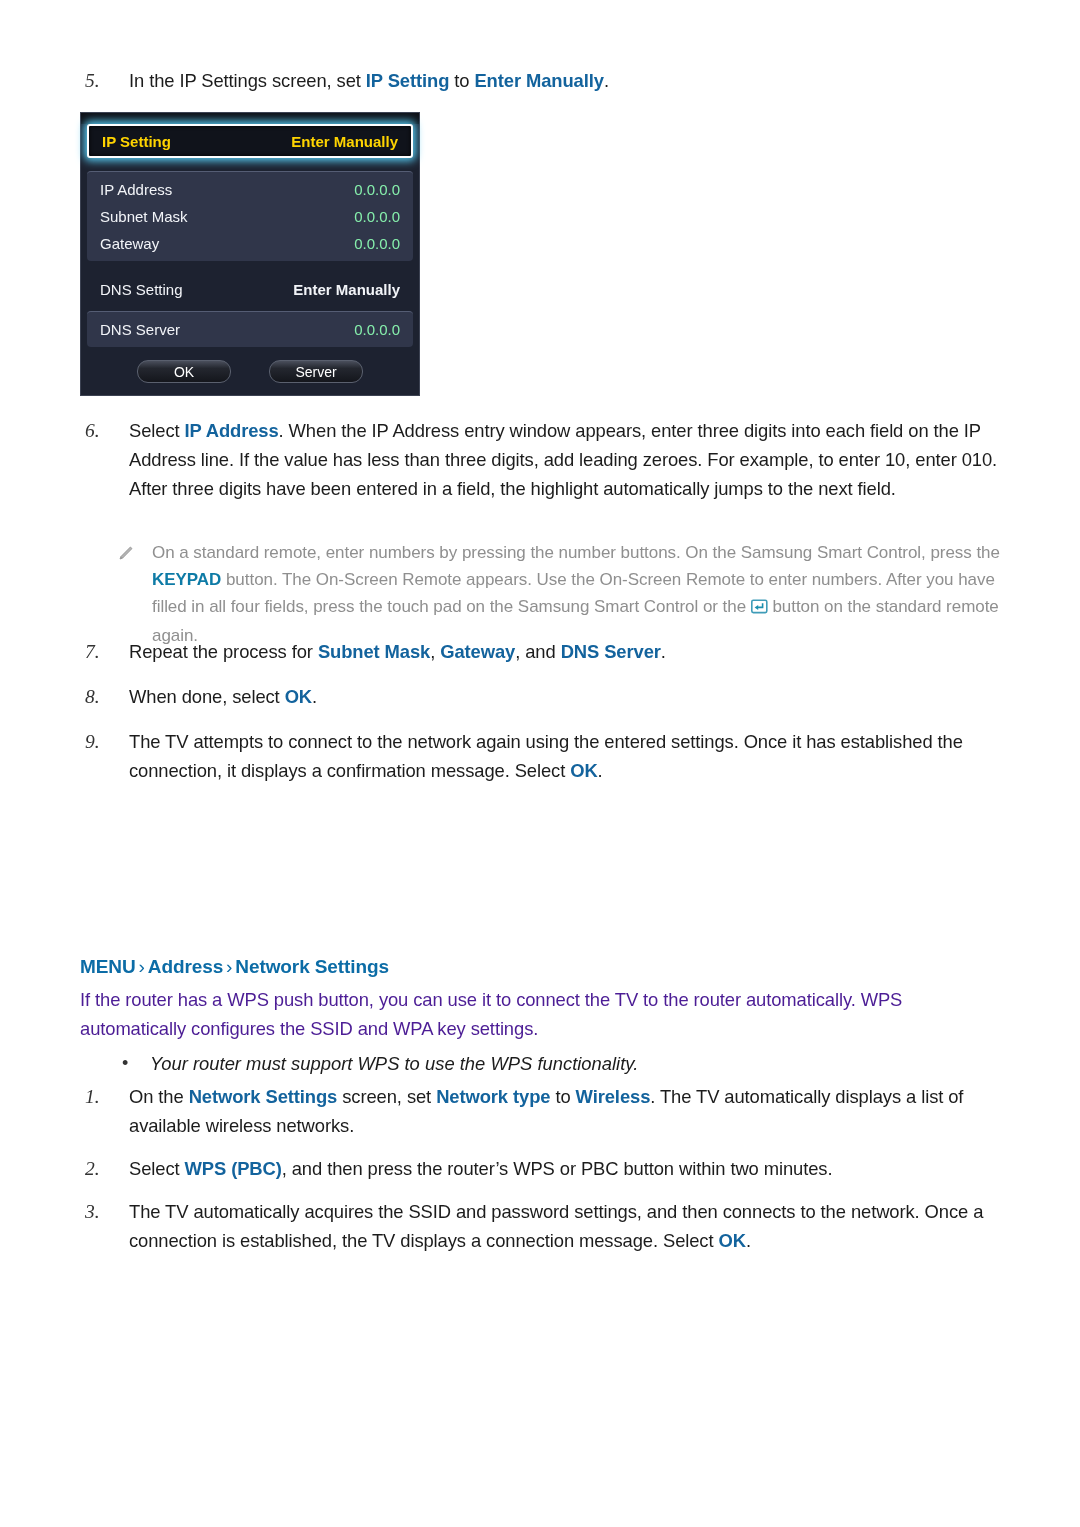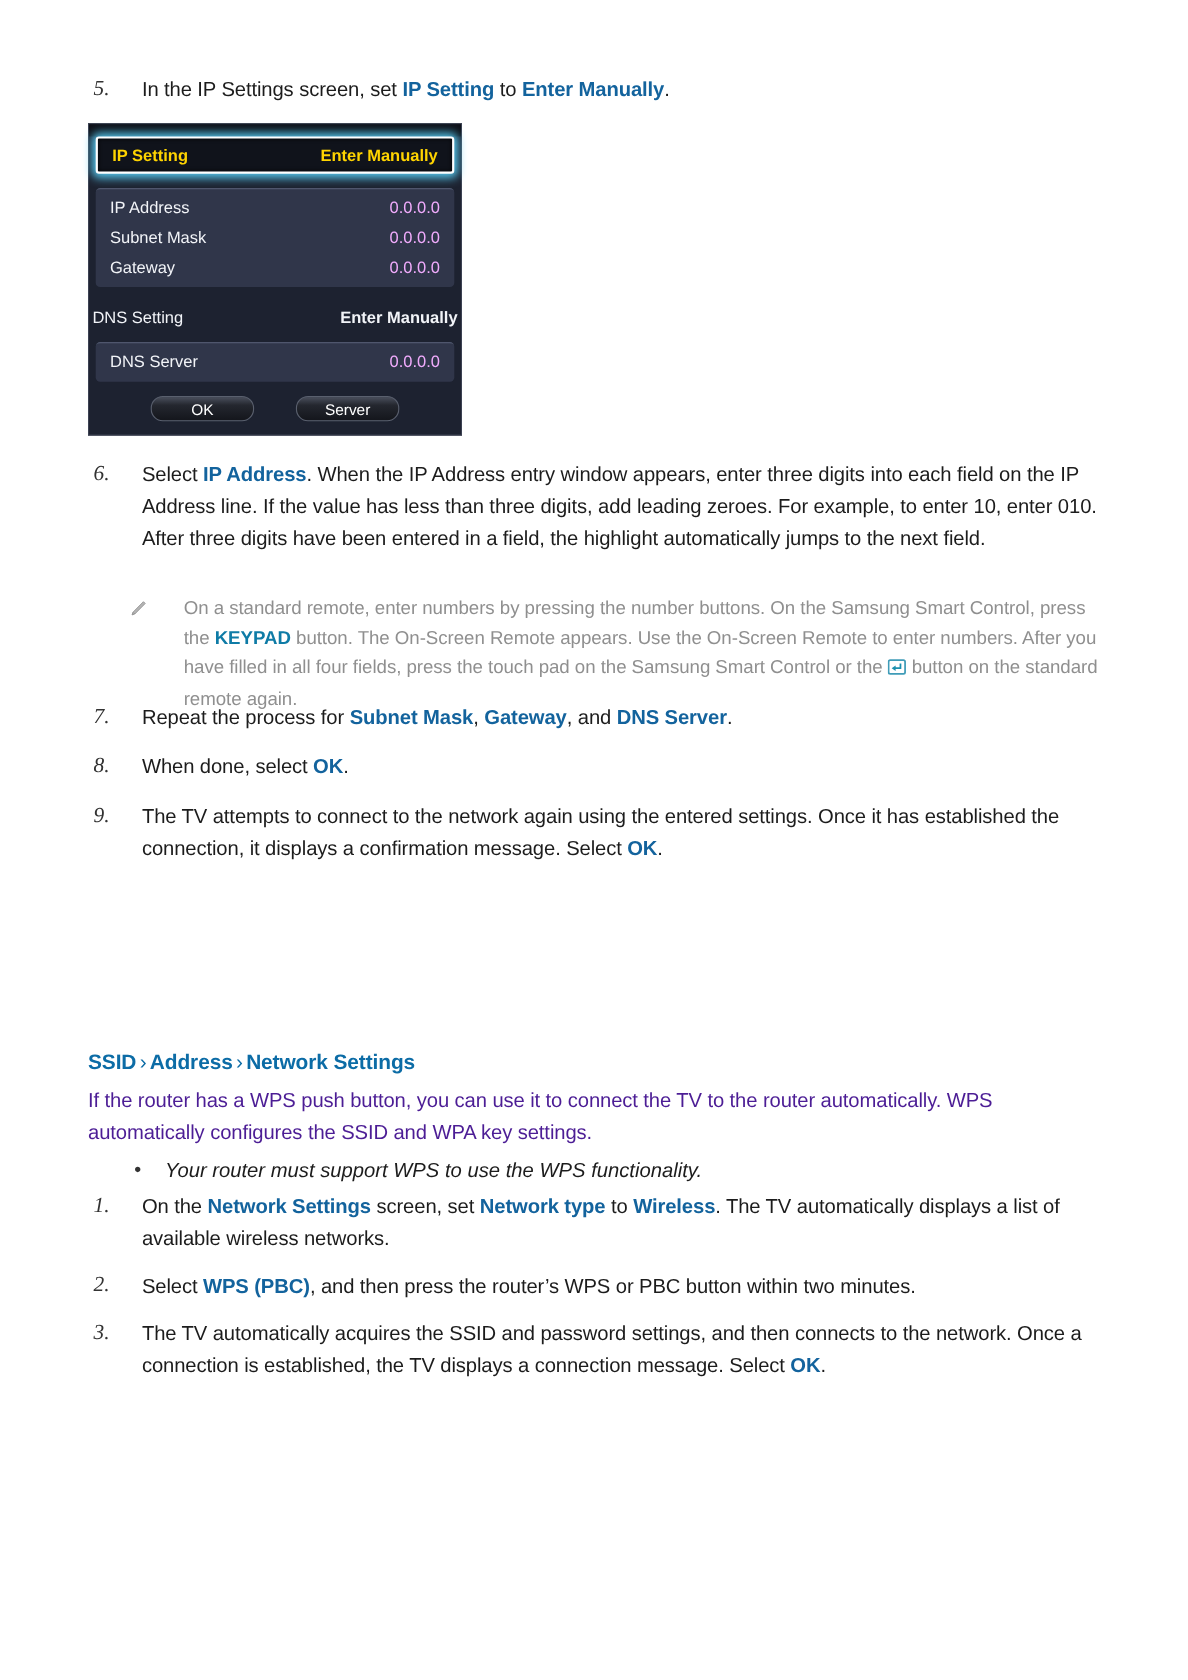--- a/index.html
+++ b/index.html
@@ -49,21 +49,20 @@
   }
 
   .hl { color: #13639d; font-weight: bold; }
 
   
   .note {
     display: flex;
     align-items: flex-start;
     margin: 2px 0 2px 0;
     padding-left: 38px;
-    gap: 15px;
   }
   .note-icon {
     width: 34px;
     min-width: 34px;
     padding-top: 6px;
   }
   .note-body {
     flex: 1;
     font-size: 17px;
     line-height: 27px;
@@ -185,28 +184,28 @@
     align-items: center;
     justify-content: space-between;
     padding: 2px 13px;
     height: 23px;
   }
   .tv-line .k {
     color: #f2f4f8;
     font-size: 15px;
   }
   .tv-line .v {
-    color: #f0abfc;
+    color: #86efac;
     font-size: 15px;
   }
   .tv-plain {
     display: flex;
     align-items: center;
     justify-content: space-between;
-    padding: 2px 3px;
+    padding: 2px 19px;
     height: 27px;
     margin-top: 13px;
   }
   .tv-plain .k, .tv-plain .v {
     color: #f2f4f8;
     font-size: 15px;
   }
   .tv-plain .v { font-weight: bold; }
 
   .tv-buttons {
@@ -327,21 +326,21 @@
       <div class="step-body">The TV attempts to connect to the network again using the entered settings. Once it has established the connection, it displays a confirmation message. Select <span class="hl">OK</span>.</div>
     </div>
   </div>
 
   <div class="abs" style="left:80px; top:789px; width:920px;">
   </div>
 
 
   <div class="abs" style="left:80px; top:952px; width:930px;">
     <div class="breadcrumb">
-      <span>SSID</span><span class="sep">›</span><span>Address</span><span class="sep">›</span><span>Network Settings</span>
+      <span>MENU</span><span class="sep">›</span><span>Address</span><span class="sep">›</span><span>Network Settings</span>
     </div>
   </div>
 
   <div class="abs" style="left:80px; top:985px; width:930px;">
     <div class="para">If the router has a WPS push button, you can use it to connect the TV to the router automatically. WPS automatically configures the SSID and WPA key settings.</div>
   </div>
 
   <div class="abs" style="left:80px; top:1046px; width:930px;">
     <div class="bullet">
       <div class="bullet-dot">•</div>

